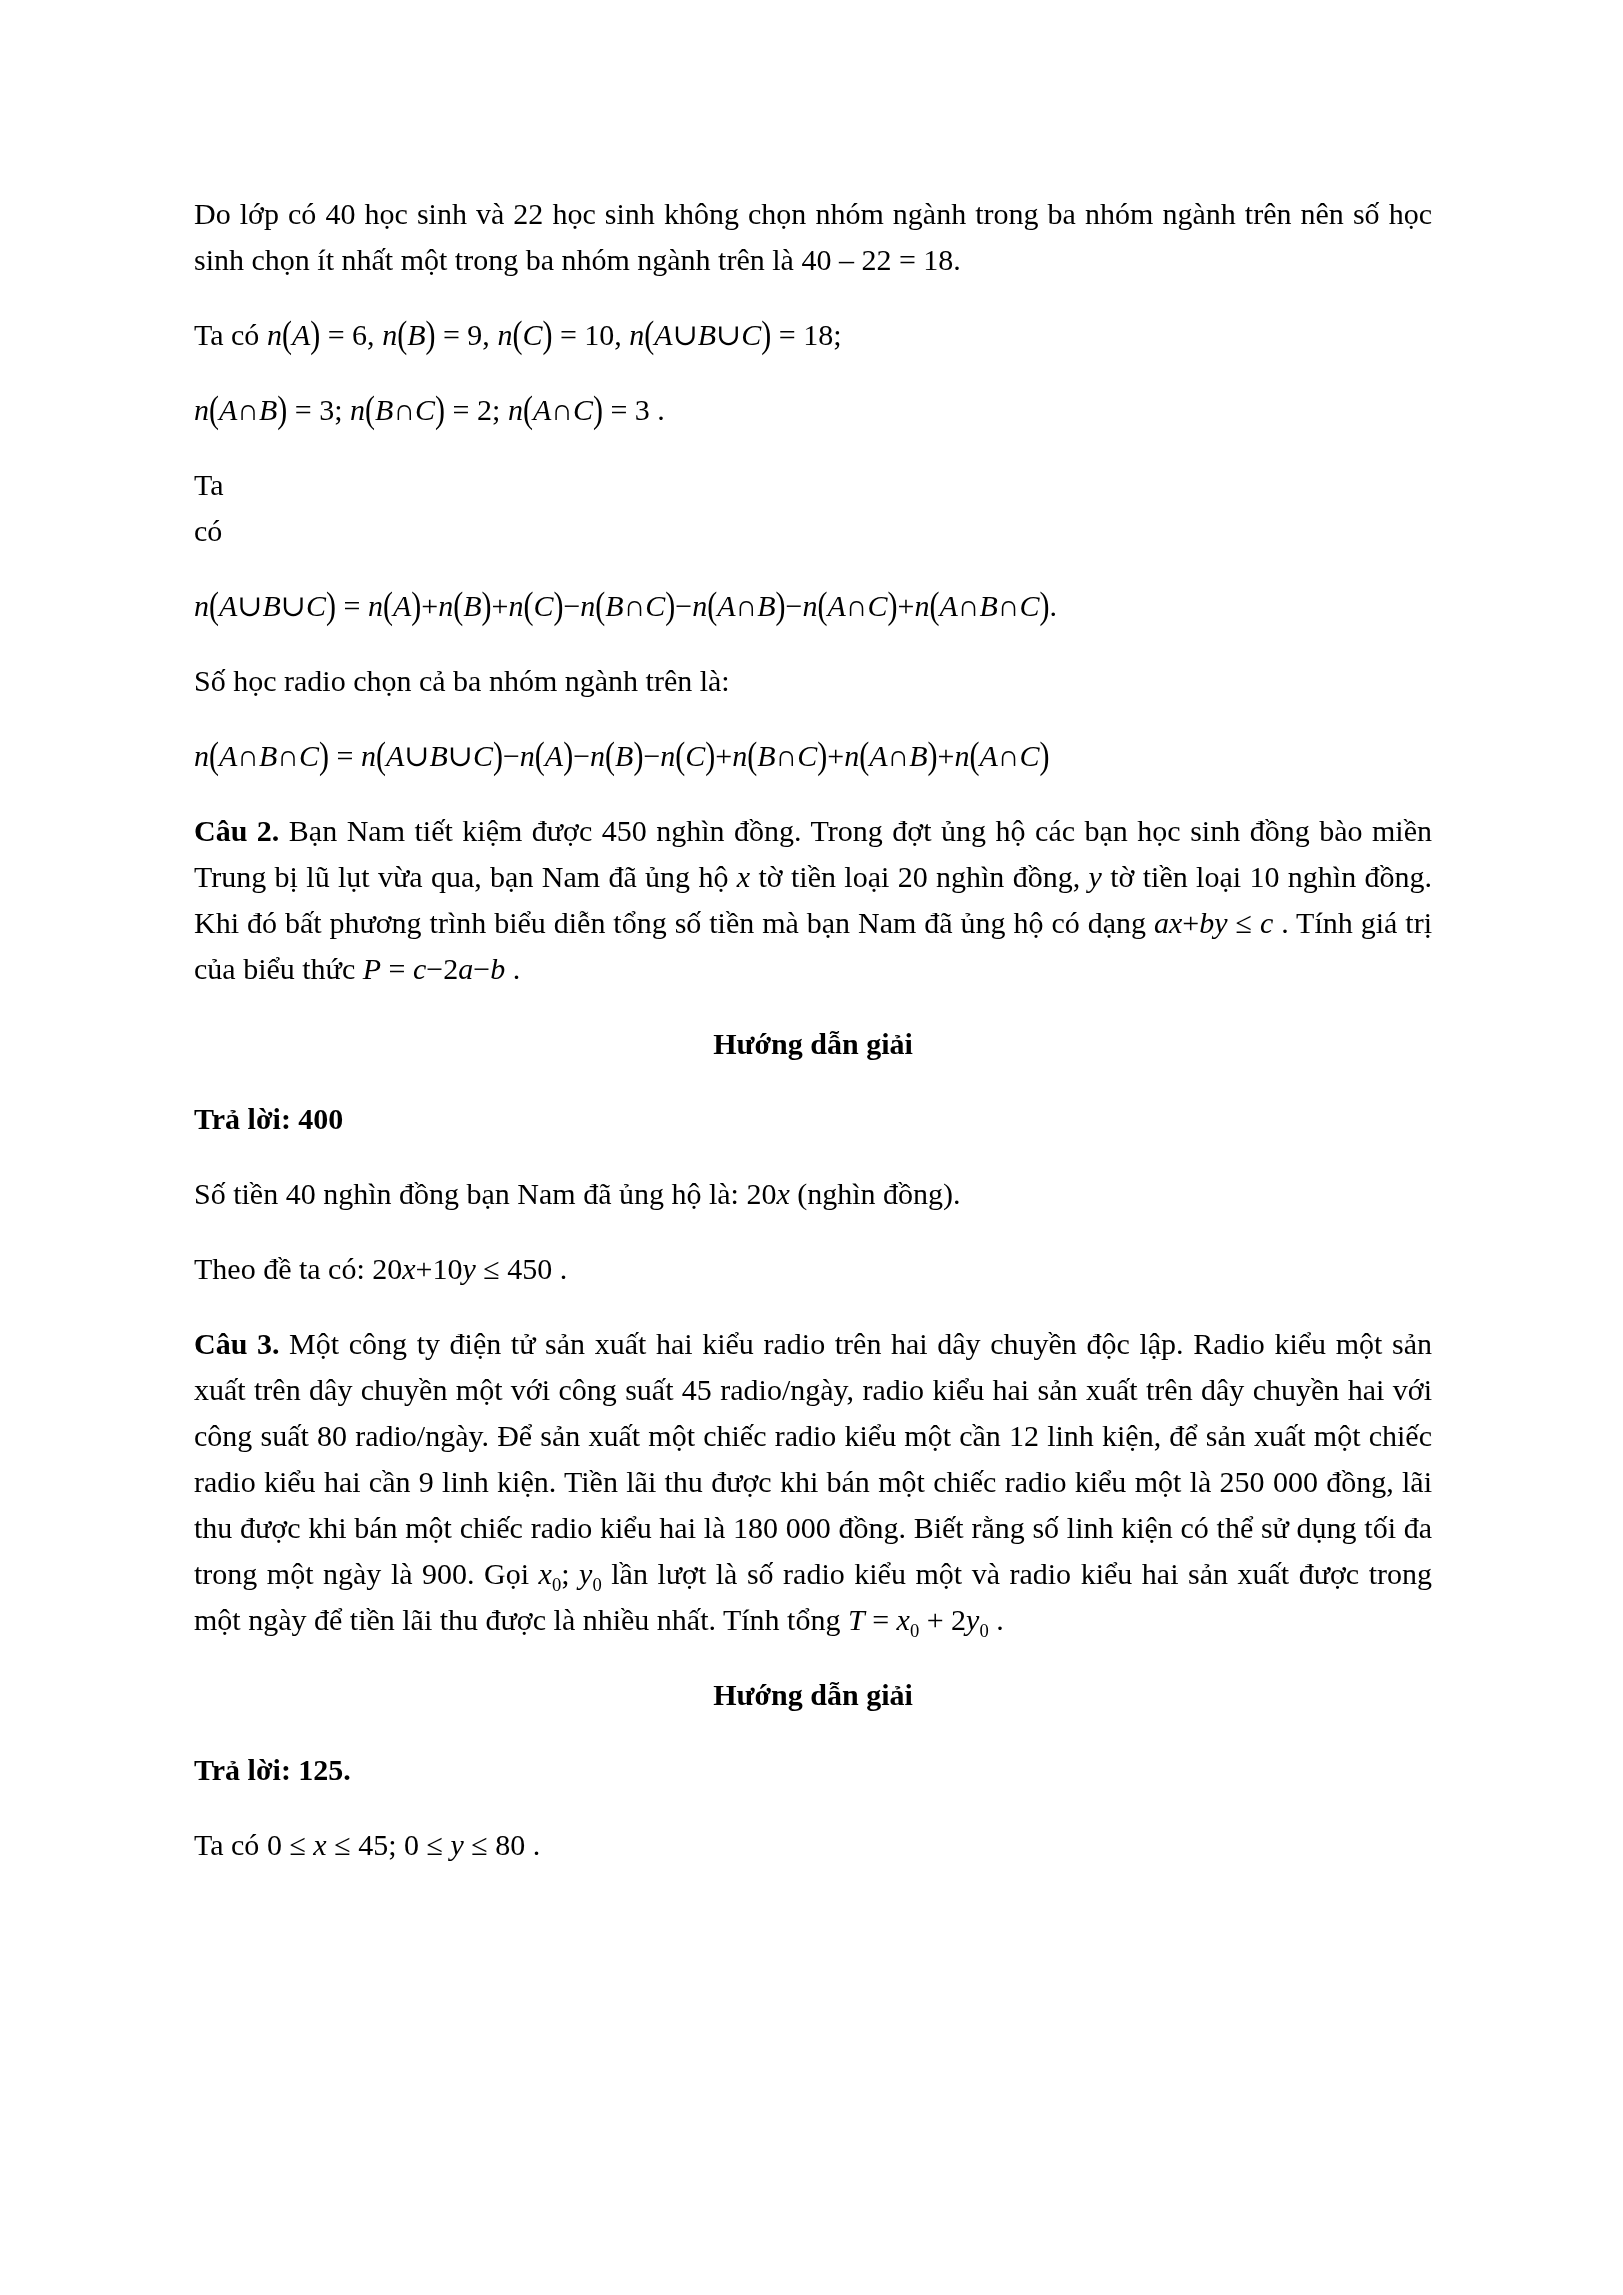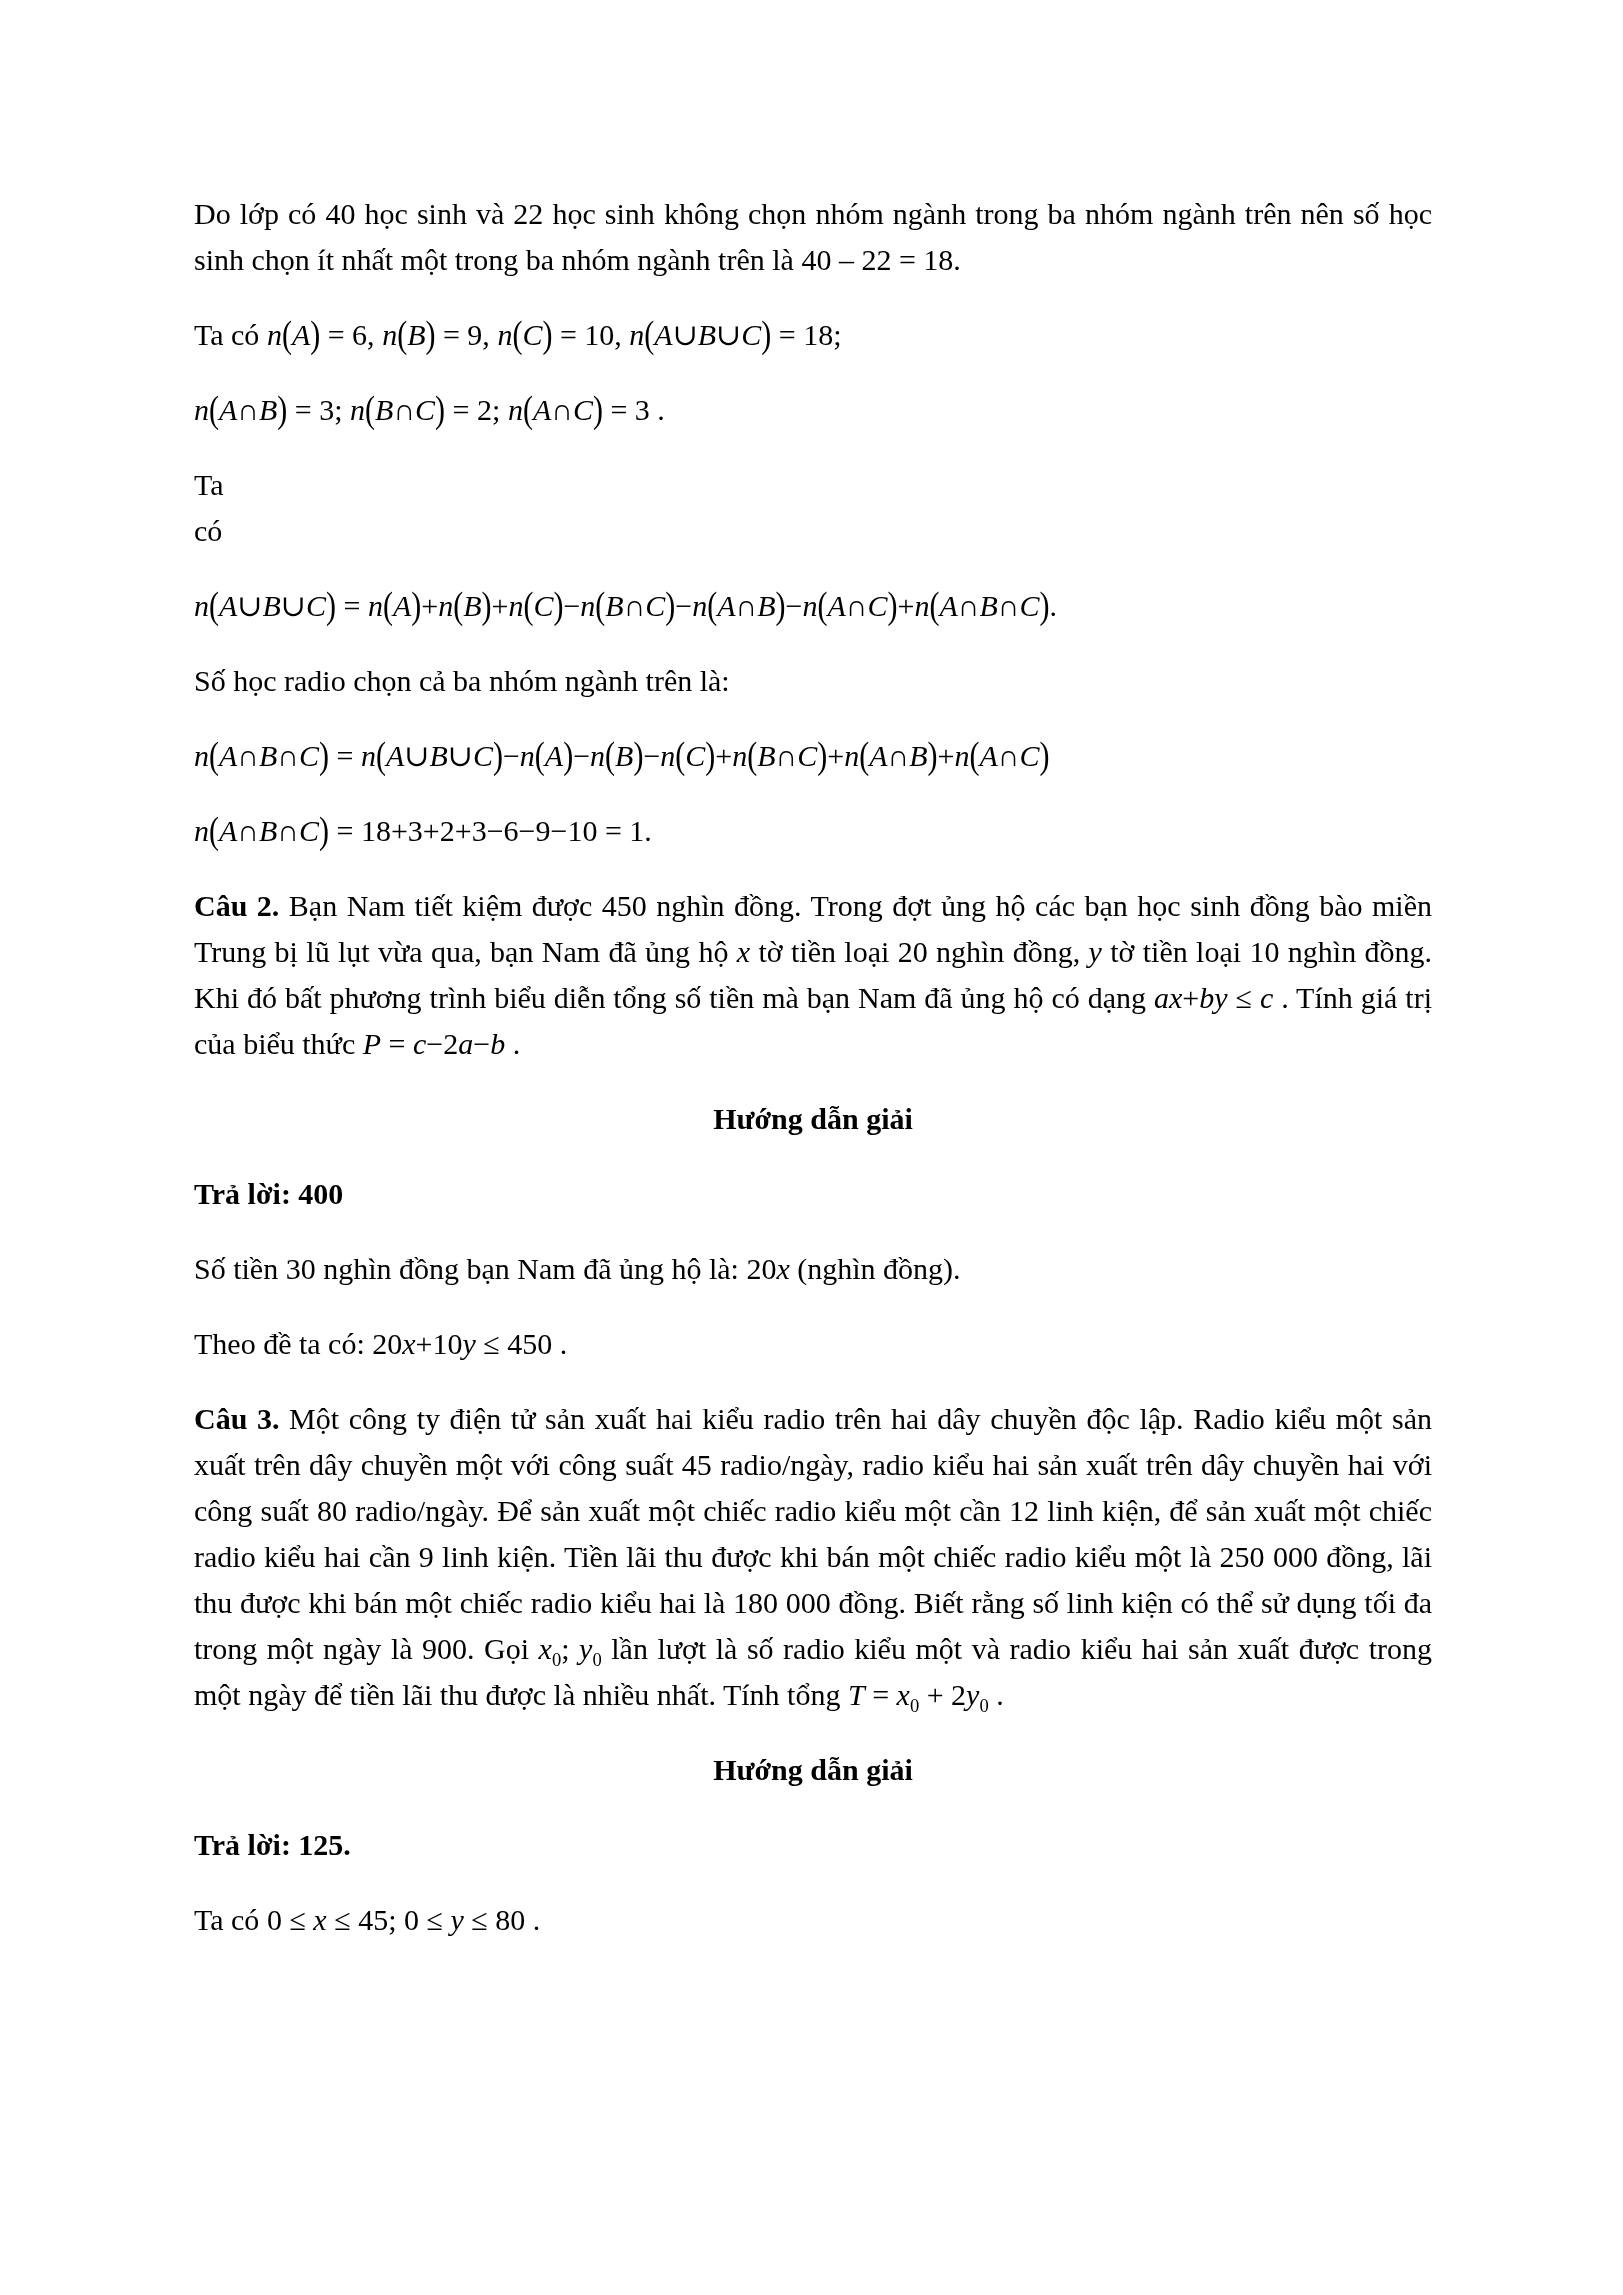--- a/index.html
+++ b/index.html
@@ -45,29 +45,28 @@
       <span>Ta</span>
       <span>có</span>
     </p>
 
   <p class="para"><span class="math"><i>n</i><span class="pr">(</span><i>A</i>∪<i>B</i>∪<i>C</i><span class="pr">)</span> = <i>n</i><span class="pr">(</span><i>A</i><span class="pr">)</span>+<i>n</i><span class="pr">(</span><i>B</i><span class="pr">)</span>+<i>n</i><span class="pr">(</span><i>C</i><span class="pr">)</span>−<i>n</i><span class="pr">(</span><i>B</i>∩<i>C</i><span class="pr">)</span>−<i>n</i><span class="pr">(</span><i>A</i>∩<i>B</i><span class="pr">)</span>−<i>n</i><span class="pr">(</span><i>A</i>∩<i>C</i><span class="pr">)</span>+<i>n</i><span class="pr">(</span><i>A</i>∩<i>B</i>∩<i>C</i><span class="pr">)</span>.</span></p>
 
   <p class="para"><span>Số học radio chọn cả ba nhóm ngành trên là:</span></p>
 
   <p class="para"><span class="math"><i>n</i><span class="pr">(</span><i>A</i>∩<i>B</i>∩<i>C</i><span class="pr">)</span> = <i>n</i><span class="pr">(</span><i>A</i>∪<i>B</i>∪<i>C</i><span class="pr">)</span>−<i>n</i><span class="pr">(</span><i>A</i><span class="pr">)</span>−<i>n</i><span class="pr">(</span><i>B</i><span class="pr">)</span>−<i>n</i><span class="pr">(</span><i>C</i><span class="pr">)</span>+<i>n</i><span class="pr">(</span><i>B</i>∩<i>C</i><span class="pr">)</span>+<i>n</i><span class="pr">(</span><i>A</i>∩<i>B</i><span class="pr">)</span>+<i>n</i><span class="pr">(</span><i>A</i>∩<i>C</i><span class="pr">)</span></span></p>
 
-  <p class="para"><span class="math"><i>n</i><span class="pr">(</span><i>A</i>∩<i>B</i>∩<i>C</i><span class="pr">)</span> = 18+3+2+3−6−9−10 = 1.</span></p>
 
   <p class="para justify"><span class="bold">Câu 2.</span><span> Bạn Nam tiết kiệm được 450 nghìn đồng. Trong đợt ủng hộ các bạn học sinh đồng bào miền Trung bị lũ lụt vừa qua, bạn Nam đã ủng hộ </span><span class="math"><i>x</i></span><span> tờ tiền loại 20 nghìn đồng, </span><span class="math"><i>y</i></span><span> tờ tiền loại 10 nghìn đồng. Khi đó bất phương trình biểu diễn tổng số tiền mà bạn Nam đã ủng hộ có dạng </span><span class="math"><i>a</i><i>x</i>+<i>b</i><i>y</i> ≤ <i>c</i></span><span> . Tính giá trị của biểu thức </span><span class="math"><i>P</i> = <i>c</i>−2<i>a</i>−<i>b</i></span><span> .</span></p>
 
   <p class="para center bold"><span>Hướng dẫn giải</span></p>
 
   <p class="para bold"><span>Trả lời: 400</span></p>
 
-  <p class="para"><span>Số tiền 30 nghìn đồng bạn Nam đã ủng hộ là: </span><span class="math">20<i>x</i></span><span> (nghìn đồng).</span></p>
+  <p class="para"><span>Số tiền 40 nghìn đồng bạn Nam đã ủng hộ là: </span><span class="math">20<i>x</i></span><span> (nghìn đồng).</span></p>
 
 
   <p class="para"><span>Theo đề ta có: </span><span class="math">20<i>x</i>+10<i>y</i> ≤ 450</span><span> .</span></p>
 
 
   <p class="para justify"><span class="bold">Câu 3.</span><span> Một công ty điện tử sản xuất hai kiểu radio trên hai dây chuyền độc lập. Radio kiểu một sản xuất trên dây chuyền một với công suất 45 radio/ngày, radio kiểu hai sản xuất trên dây chuyền hai với công suất 80 radio/ngày. Để sản xuất một chiếc radio kiểu một cần 12 linh kiện, để sản xuất một chiếc radio kiểu hai cần 9 linh kiện. Tiền lãi thu được khi bán một chiếc radio kiểu một là 250 000 đồng, lãi thu được khi bán một chiếc radio kiểu hai là 180 000 đồng. Biết rằng số linh kiện có thể sử dụng tối đa trong một ngày là 900. Gọi </span><span class="math"><i>x</i><sub>0</sub>; <i>y</i><sub>0</sub></span><span> lần lượt là số radio kiểu một và radio kiểu hai sản xuất được trong một ngày để tiền lãi thu được là nhiều nhất. Tính tổng </span><span class="math"><i>T</i> = <i>x</i><sub>0</sub> + 2<i>y</i><sub>0</sub></span><span> .</span></p>
 
   <p class="para center bold"><span>Hướng dẫn giải</span></p>
 
   <p class="para bold"><span>Trả lời: 125.</span></p>

